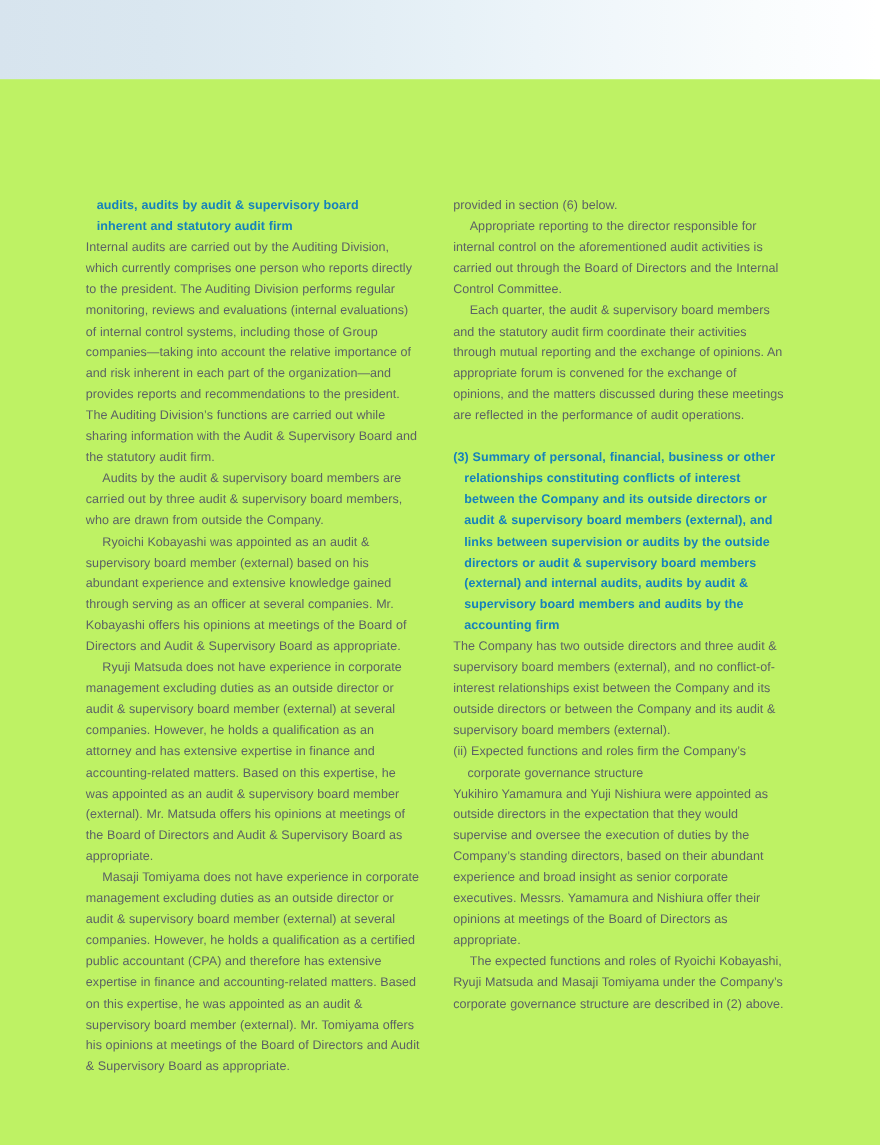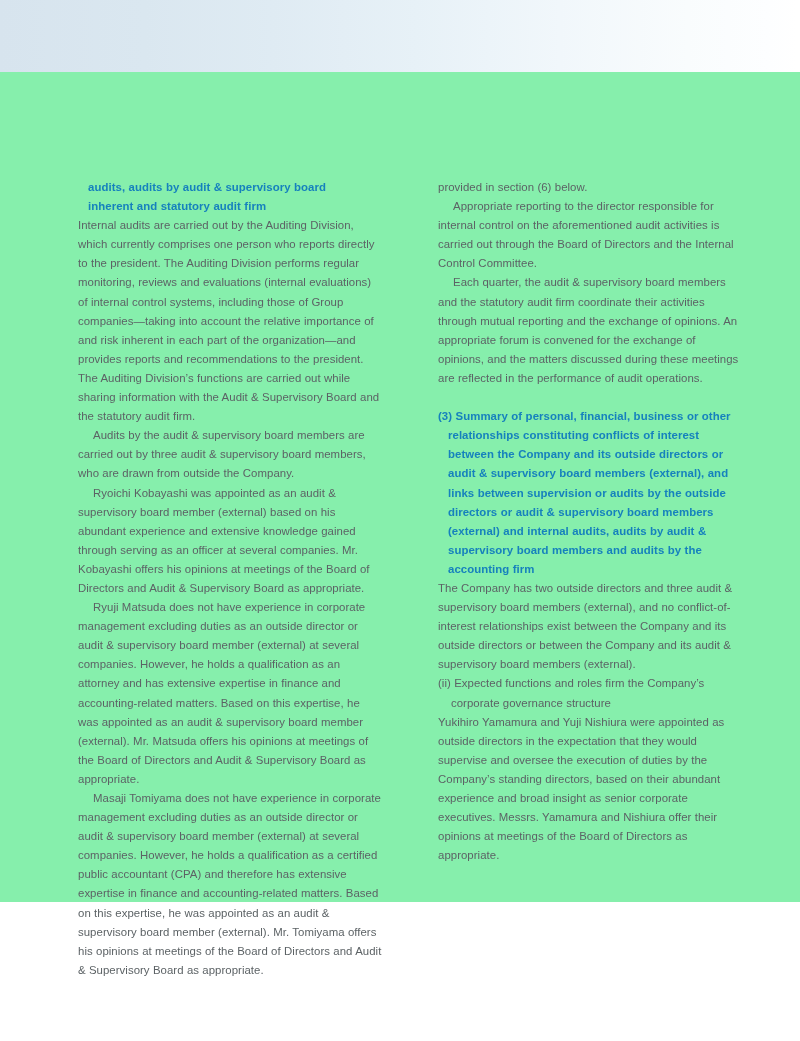--- a/index.html
+++ b/index.html
@@ -12,22 +12,22 @@
     background: #ffffff;
     font-family: "Liberation Sans", sans-serif;
     position: relative;
     overflow: hidden;
     -webkit-font-smoothing: antialiased;
   }
 
   .page {
     position: relative;
     width: 800px;
-    height: 902px;
-    background: #86efac;
+    height: 1041px;
+    background: #bef264;
   }
 
   
   .header-band {
     position: absolute;
     left: 0;
     top: 0;
     width: 800px;
     height: 72px;
     background: linear-gradient(to right,
@@ -56,21 +56,21 @@
     top: 178px;
     width: 800px;
   }
 
   .col {
     position: absolute;
     top: 0;
     width: 304px;
   }
   .col-left  { left: 78px; }
-  .col-right { left: 438px; }
+  .col-right { left: 412px; }
 
   
   .sec-heading {
     color: #1681bd;
     font-weight: bold;
     font-size: 11.4px;
     line-height: 19.1px;
     letter-spacing: 0.005em;
     margin: 0 0 0 0;
     padding-left: 10px;
@@ -145,20 +145,21 @@
       <p class="body indent">Each quarter, the audit &amp; supervisory board members and the statutory audit firm coordinate their activities through mutual reporting and the exchange of opinions. An appropriate forum is convened for the exchange of opinions, and the matters discussed during these meetings are reflected in the performance of audit operations.</p>
 
       <div class="spacer-sm"></div>
 
       <div class="sec-heading">(3) Summary of personal, financial, business or other relationships constituting conflicts of interest between the Company and its outside directors or audit &amp; supervisory board members (external), and links between supervision or audits by the outside directors or audit &amp; supervisory board members (external) and internal audits, audits by audit &amp; supervisory board members and audits by the accounting firm</div>
 
       <p class="body">The Company has two outside directors and three audit &amp; supervisory board members (external), and no conflict-of-interest relationships exist between the Company and its outside directors or between the Company and its audit &amp; supervisory board members (external).</p>
 
       <p class="body hang">(ii) Expected functions and roles firm the Company’s corporate governance structure</p>
       <p class="body">Yukihiro Yamamura and Yuji Nishiura were appointed as outside directors in the expectation that they would supervise and oversee the execution of duties by the Company’s standing directors, based on their abundant experience and broad insight as senior corporate executives. Messrs. Yamamura and Nishiura offer their opinions at meetings of the Board of Directors as appropriate.</p>
+      <p class="body indent">The expected functions and roles of Ryoichi Kobayashi, Ryuji Matsuda and Masaji Tomiyama under the Company’s corporate governance structure are described in (2) above.</p>
 
     </div>
 
   </div>
 
   <div class="page-number">23</div>
 
 </div>
 
 </body></html>

